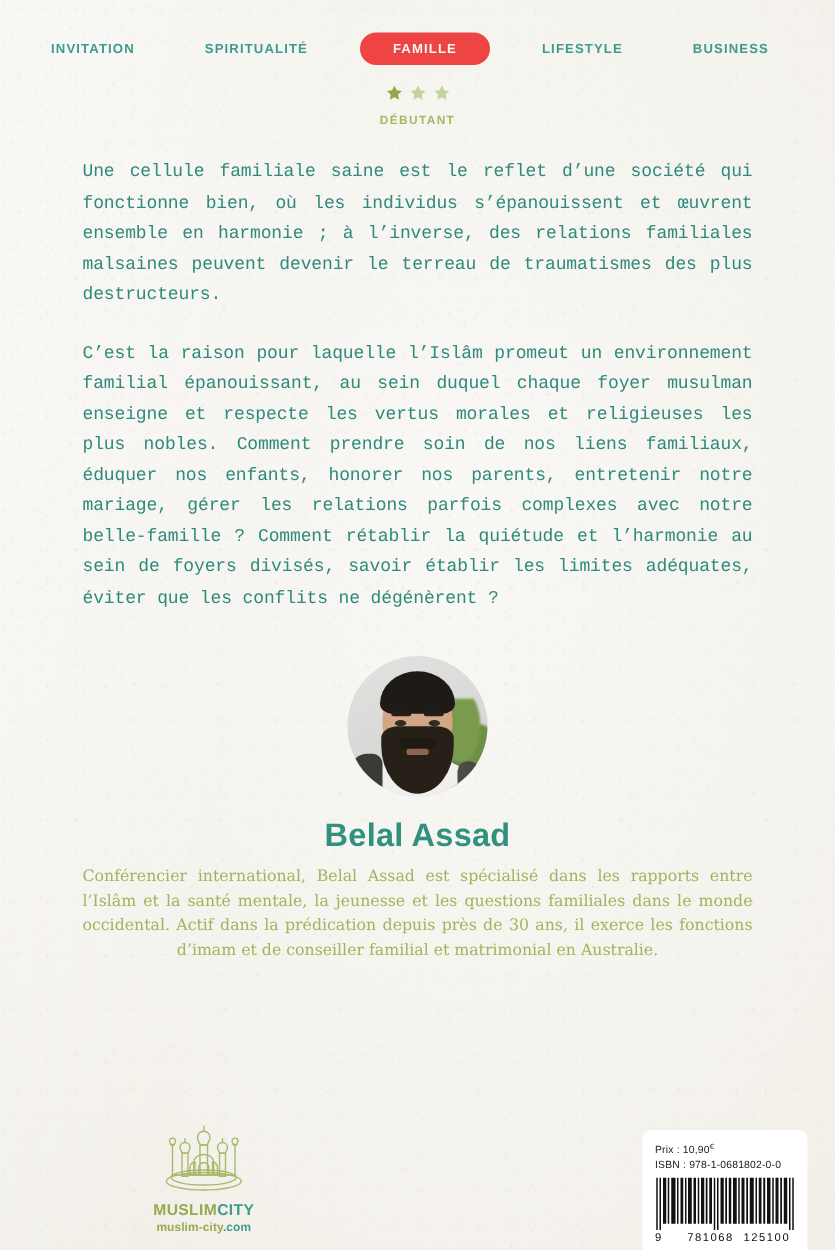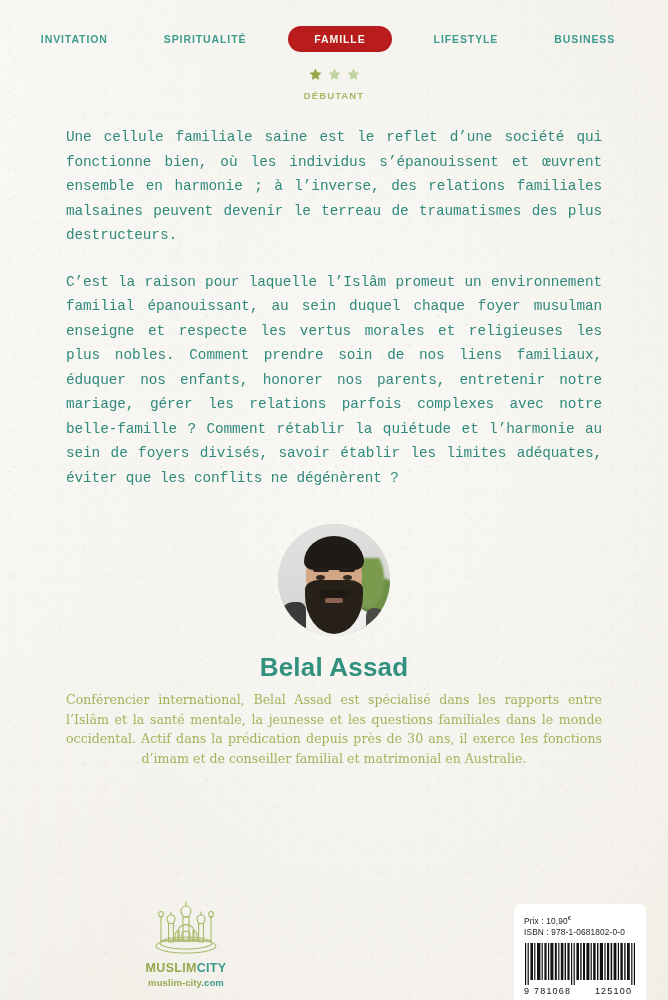--- a/index.html
+++ b/index.html
@@ -60,21 +60,21 @@
   .nav-item {
     font-size: 10.5px;
     font-weight: bold;
     letter-spacing: 0.9px;
     color: #3d9c8c;
     padding: 0 22px;
     white-space: nowrap;
   }
   .nav-item.first { padding-left: 10px; }
   .nav-item.active {
-    background: #b91c1c;
+    background: #ef4444;
     color: #f7f5ef;
     border-radius: 13px;
     padding: 7px 26px;
     margin: 0 8px;
   }
 
   
   .level-block {
     margin-top: 15px;
     text-align: center;
@@ -240,21 +240,21 @@
 
   
   .footer {
     position: absolute;
     left: 0; right: 0;
     bottom: 0;
     height: 130px;
   }
   .logo-block {
     position: absolute;
-    left: 123px;
+    left: 100px;
     bottom: 12px;
     width: 126px;
     text-align: center;
   }
   .logo-mark { display: block; margin: 0 auto; }
   .logo-word {
     margin-top: 3px;
     font-size: 12.5px;
     font-weight: bold;
     letter-spacing: 0.3px;
@@ -299,21 +299,21 @@
   .barcode-digits {
     display: flex;
     align-items: baseline;
     font-size: 9px;
     color: #111;
     letter-spacing: 0.5px;
     margin-top: 1px;
     width: 116px;
   }
   .bd-lead { width: 10px; }
-  .bd-left { flex: 1; text-align: left; letter-spacing: 1.2px; }
+  .bd-left { flex: 1; text-align: right; letter-spacing: 1.2px; }
   .bd-right { flex: 1; text-align: center; letter-spacing: 1.2px; }
 </style>
 </head>
 <body>
 
 <div class="paper-vignette"></div>
 <div class="paper-texture"></div>
 
 <div class="page">
 

